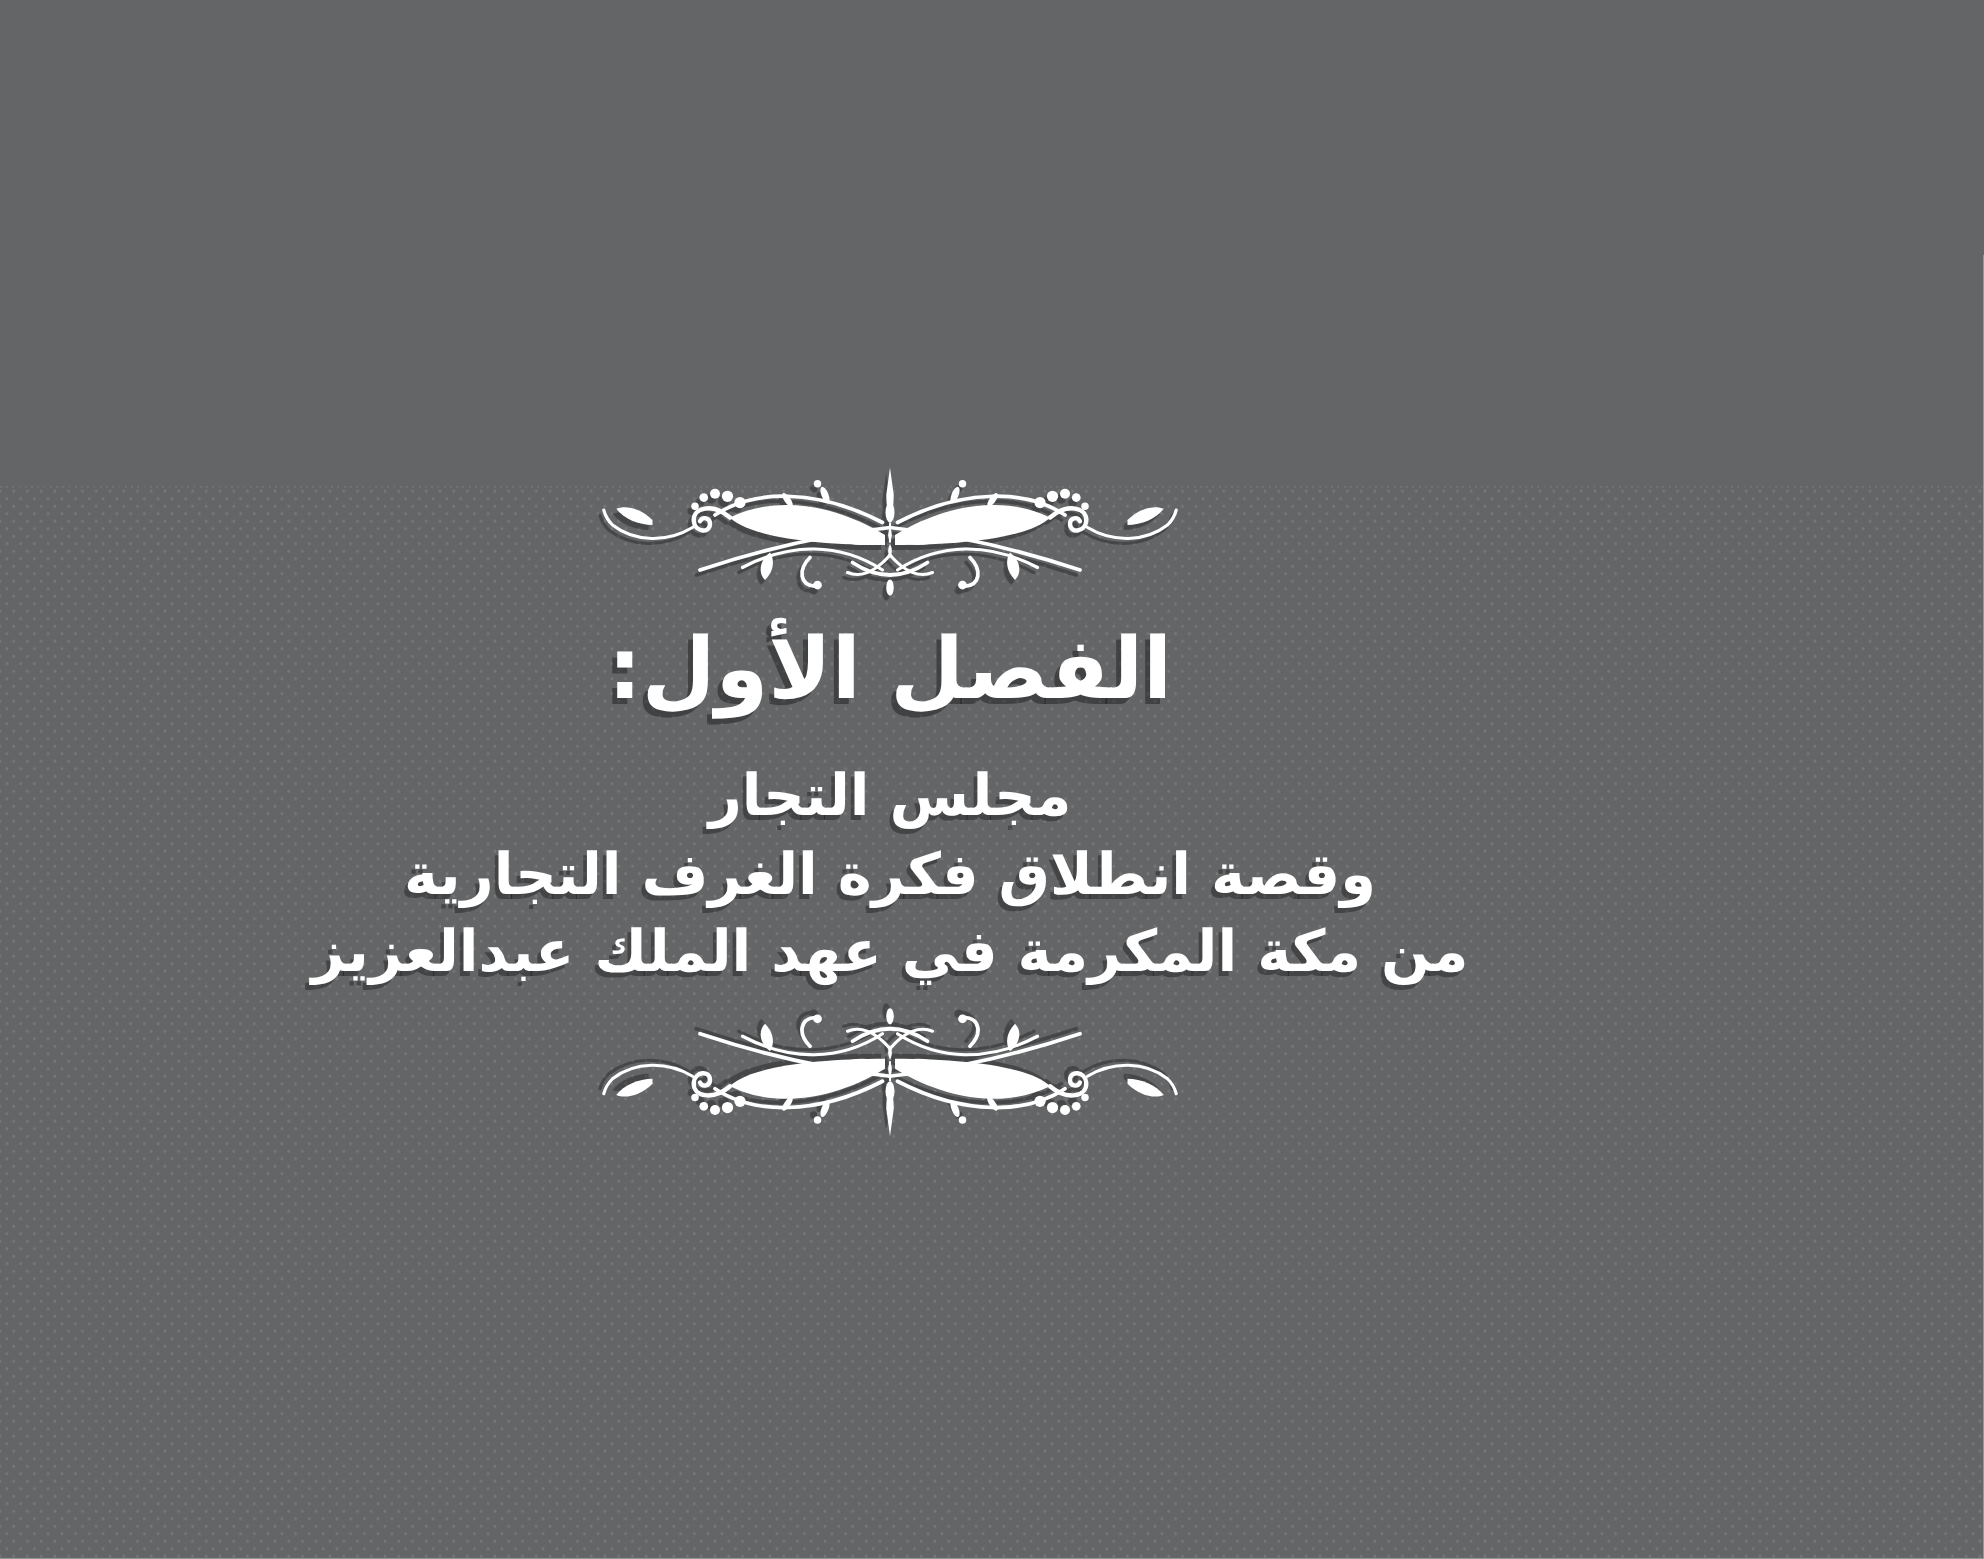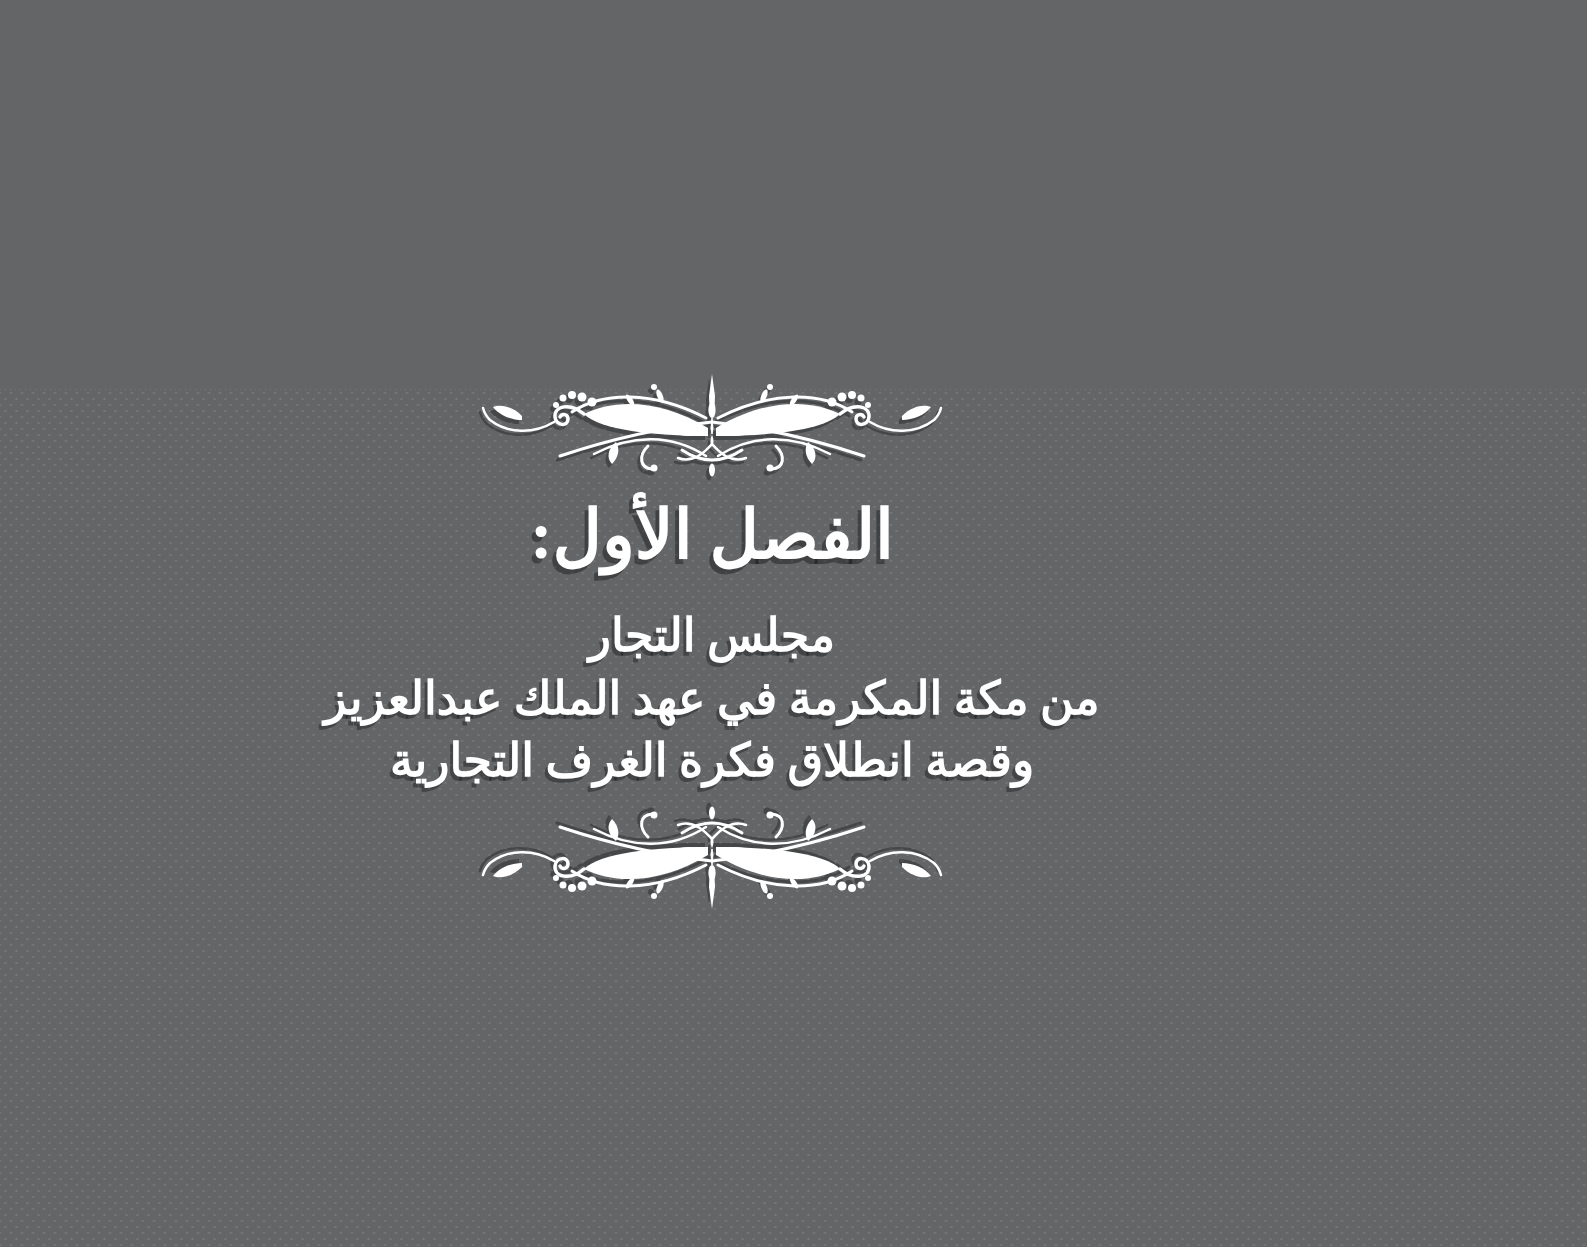--- a/index.html
+++ b/index.html
@@ -5,21 +5,20 @@
   html,body{margin:0;padding:0;}
   body{
     width:1587px;height:1247px;
     overflow:hidden;
     font-family:"DejaVu Sans","Liberation Sans",sans-serif;
   }
   .stage{
     position:relative;
     width:1587px;height:1247px;
     background:#636567;
-    font-family:Liberation Serif, serif;
   }
   
   .texture{
     position:absolute;left:0;right:0;top:390px;bottom:0;
     background-image:
       radial-gradient(circle, rgba(255,255,255,0.11) 0.9px, transparent 1.5px),
       radial-gradient(circle, rgba(255,255,255,0.11) 0.9px, transparent 1.5px);
     background-size:11px 12px;
     background-position:0 3px,5.5px 9px;
   }
@@ -130,21 +129,21 @@
 
   <div class="content" dir="rtl">
     <svg class="flourish top" viewBox="0 0 460 106">
       <use href="#flourish-shape"></use>
     </svg>
 
     <h1 class="heading">الفصل الأول:</h1>
 
     <div class="subtitle">
       <p>مجلس التجار</p>
+      <p>وقصة انطلاق فكرة الغرف التجارية</p>
       <p>من مكة المكرمة في عهد الملك عبدالعزيز</p>
-      <p>وقصة انطلاق فكرة الغرف التجارية</p>
     </div>
 
     <svg class="flourish bottom" viewBox="0 0 460 106">
       <use href="#flourish-shape"></use>
     </svg>
   </div>
 </div>
 
 </body></html>

